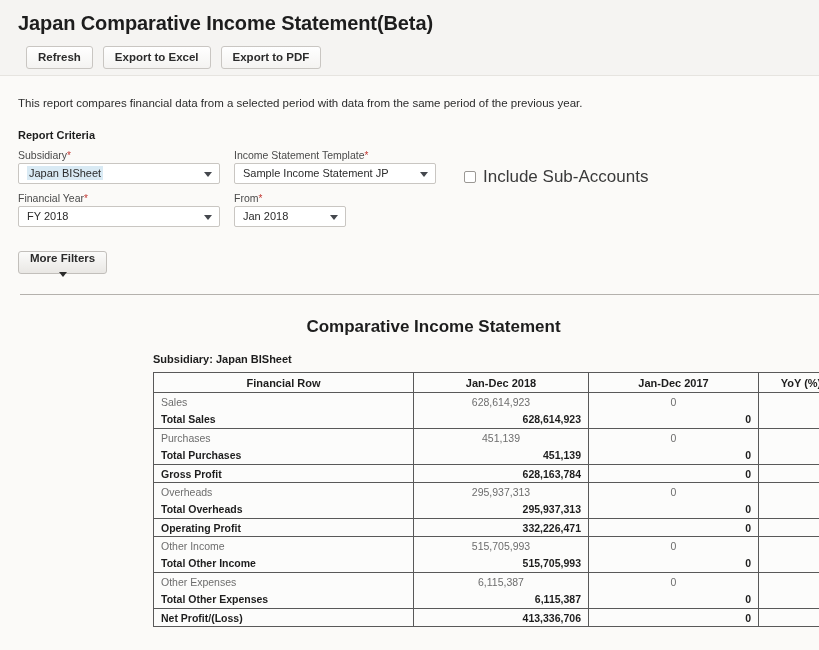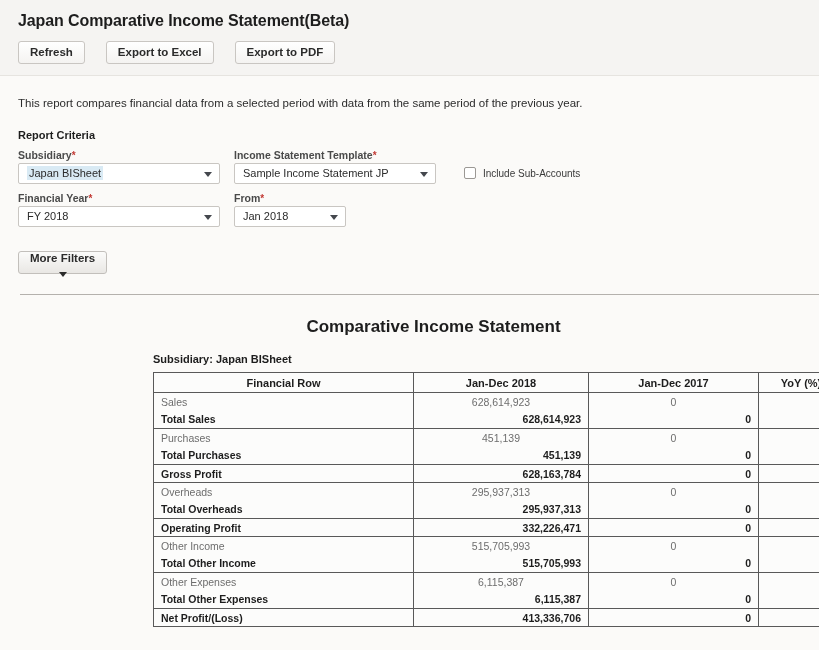--- a/index.html
+++ b/index.html
@@ -17,30 +17,30 @@
   }
 
   
   .toolbar {
     background: #f5f4f2;
     border-bottom: 1px solid #e6e4e0;
     padding: 10px 0 12px 0;
     height: 76px;
   }
   .page-title {
-    font-size: 16px;
+    font-size: 20px;
     font-weight: bold;
     color: #1d1d1d;
     margin: 2px 16px 0 18px;
     letter-spacing: -0.1px;
   }
   .btn-row {
-    margin: 11px 0 0 18px;
+    margin: 11px 0 0 26px;
     display: flex;
-    gap: 21px;
+    gap: 10px;
   }
   .btn {
     font-family: "Liberation Sans", "DejaVu Sans", sans-serif;
     font-size: 11.5px;
     font-weight: bold;
     color: #2b2b2b;
     background: linear-gradient(#ffffff, #f4f3f1);
     border: 1px solid #c9c6c2;
     border-radius: 3px;
     padding: 0 11px;
@@ -66,21 +66,20 @@
     font-size: 11px;
     font-weight: bold;
     color: #1d1d1d;
     margin-bottom: 8px;
   }
   .field-label {
     font-size: 10.5px;
     color: #4a4a4a;
     margin-bottom: 2px;
     white-space: nowrap;
-    font-weight: bold;
   }
   .req { color: #c23934; font-size: 10px; }
 
   .select {
     position: relative;
     height: 21px;
     border: 1px solid #c9c6c2;
     border-radius: 2px;
     background: #ffffff;
     font-size: 11px;
@@ -125,21 +124,21 @@
   }
   .checkbox {
     width: 12px; height: 12px;
     border: 1px solid #9b9894;
     background: #fff;
     border-radius: 2px;
     cursor: pointer;
     flex: none;
   }
   .checkbox-label {
-    font-size: 10px;
+    font-size: 17px;
     color: #3a3a3a;
     white-space: nowrap;
   }
 
   
   .more-filters {
     margin: 24px 0 0 18px;
     display: inline-flex;
     align-items: center;
     gap: 7px;

